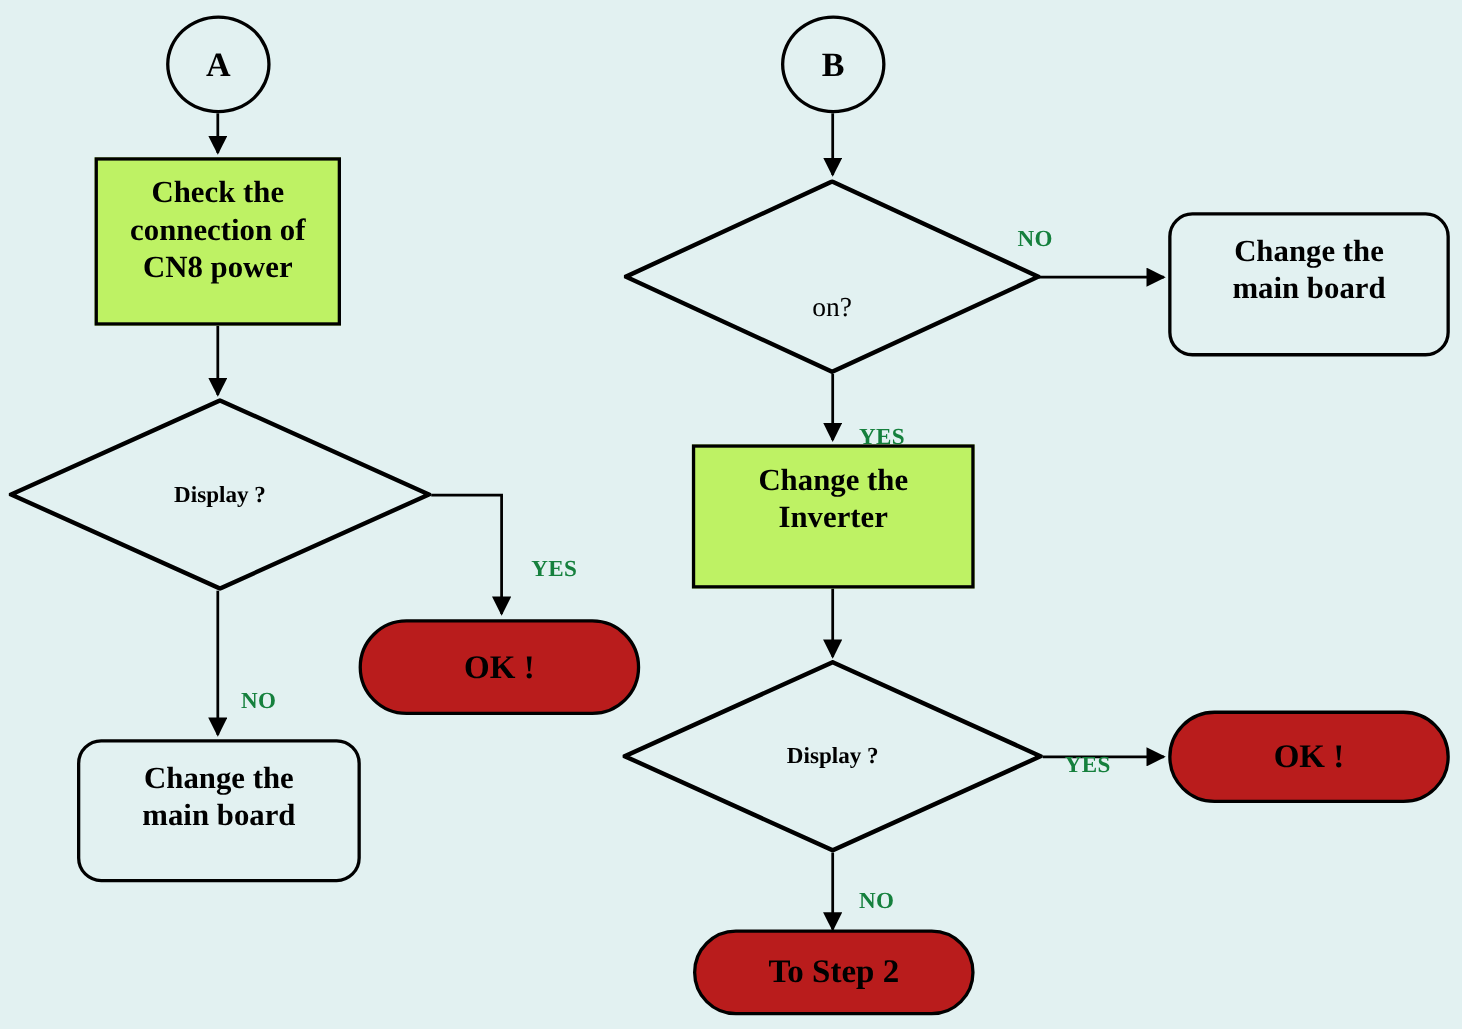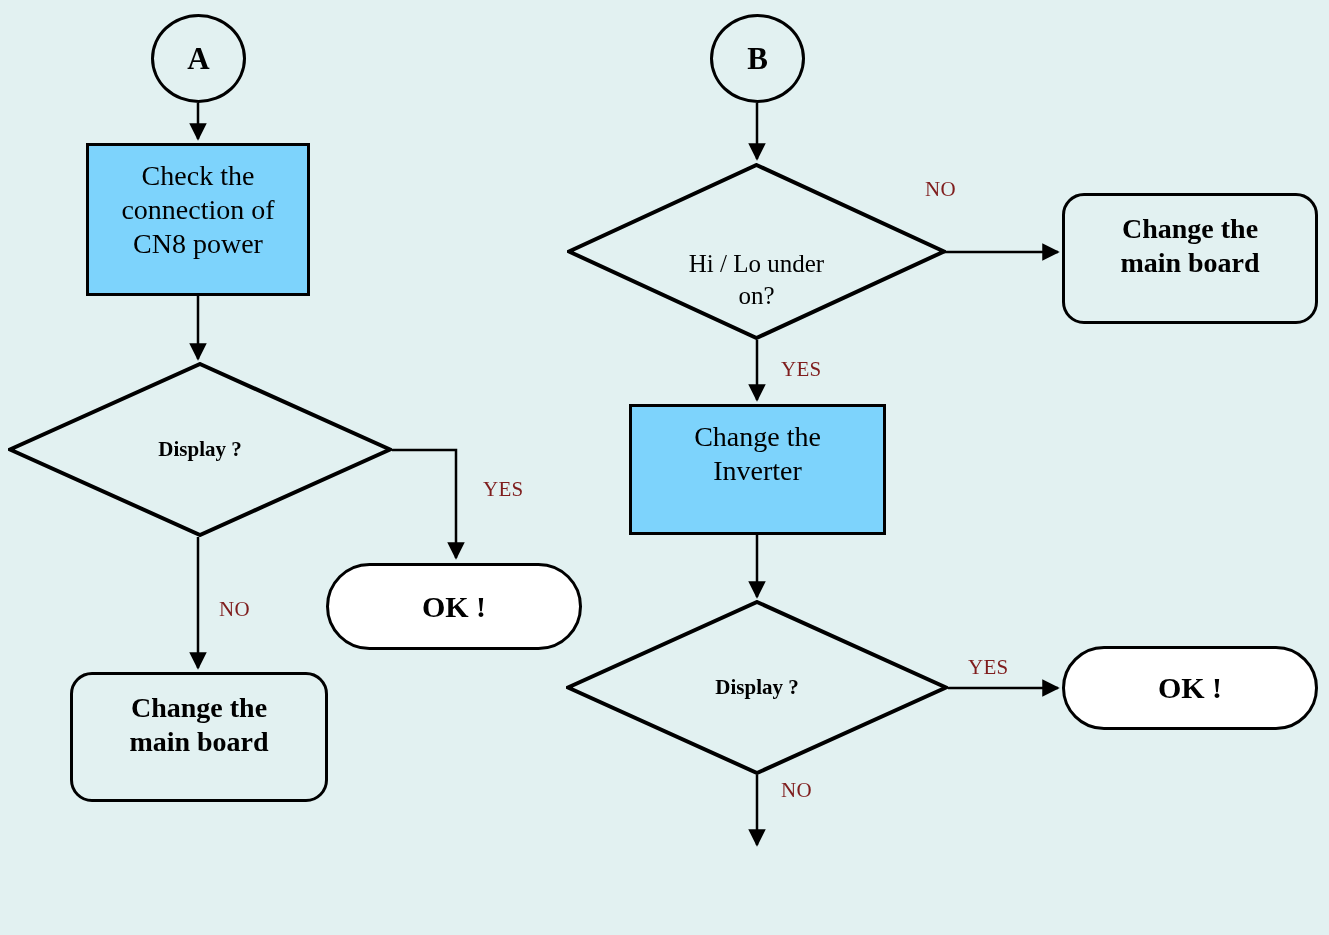--- a/index.html
+++ b/index.html
@@ -38,42 +38,42 @@
   .circle {
     border: 3px solid #000;
     border-radius: 50%;
     background: #e2f1f1;
     font-weight: bold;
     font-size: 31px;
   }
   
   .rect {
     border: 3px solid #000;
-    background: #7dd3fc;
-    font-weight: normal;
+    background: #bef264;
+    font-weight: bold;
     font-size: 28px;
     line-height: 1.22;
     align-items: flex-start;
     padding-top: 13px;
   }
   
   .round {
     border: 3px solid #000;
     background: #e2f1f1;
     font-weight: bold;
     font-size: 28px;
     line-height: 1.22;
     align-items: flex-start;
     padding-top: 16px;
     border-radius: 22px;
   }
   
   .pill {
     border: 3px solid #000;
-    background: #ffffff;
+    background: #b91c1c;
     font-weight: bold;
     font-size: 30px;
     border-radius: 48px;
   }
   
   .diamond {
     background: transparent;
     border: none;
   }
   .diamond svg {
@@ -92,26 +92,27 @@
     font-weight: bold;
     font-size: 21px;
   }
   .dlabel.light {
     font-weight: normal;
     font-size: 25px;
     line-height: 1.26;
   }
   .edge-label {
     position: absolute;
-    color: #7f1d1d;
-    font-weight: normal;
+    color: #15803d;
+    font-weight: bold;
     font-size: 21px;
     letter-spacing: 0.3px;
     white-space: nowrap;
     font-family: "Liberation Serif", "DejaVu Serif", serif;
+    margin-top: 28px;
   }
   .clip {
     overflow: hidden;
   }
 </style>
 </head>
 <body>
 
 <div id="canvas">
 
@@ -195,21 +196,20 @@
 
   <div class="node circle" style="left:710px; top:14px; width:95px; height:89px;">
     <span>B</span>
   </div>
 
   <div class="node diamond clip" style="left:567px; top:163px; width:379px; height:177px;">
     <svg viewBox="0 0 379 177" preserveAspectRatio="none">
       <polygon points="189.5,2 377,88.5 189.5,175 2,88.5" fill="#e2f1f1" stroke="#000" stroke-width="4" vector-effect="non-scaling-stroke"></polygon>
     </svg>
     <div class="dlabel light" style="padding-top:56px;">
-      <div>Hi / Lo under</div>
       <div>on?</div>
     </div>
   </div>
 
   <div class="node round" style="left:1062px; top:193px; width:256px; height:131px;">
     <div>
       <div>Change the</div>
       <div>main board</div>
     </div>
   </div>
@@ -225,20 +225,23 @@
     <svg viewBox="0 0 382 175" preserveAspectRatio="none">
       <polygon points="191,2 380,87.5 191,173 2,87.5" fill="#e2f1f1" stroke="#000" stroke-width="4" vector-effect="non-scaling-stroke"></polygon>
     </svg>
     <div class="dlabel bold">Display ?</div>
   </div>
 
   <div class="node pill" style="left:1062px; top:646px; width:256px; height:84px;">
     <span>OK !</span>
   </div>
 
+  <div class="node pill" style="left:630px; top:845px; width:256px; height:78px;">
+    <span>To Step 2</span>
+  </div>
 
   <div class="edge-label" style="left:483px; top:477px;">YES</div>
 
   <div class="edge-label" style="left:219px; top:597px;">NO</div>
 
   <div class="edge-label" style="left:925px; top:177px;">NO</div>
 
   <div class="edge-label" style="left:781px; top:357px;">YES</div>
 
   <div class="edge-label" style="left:968px; top:655px;">YES</div>

